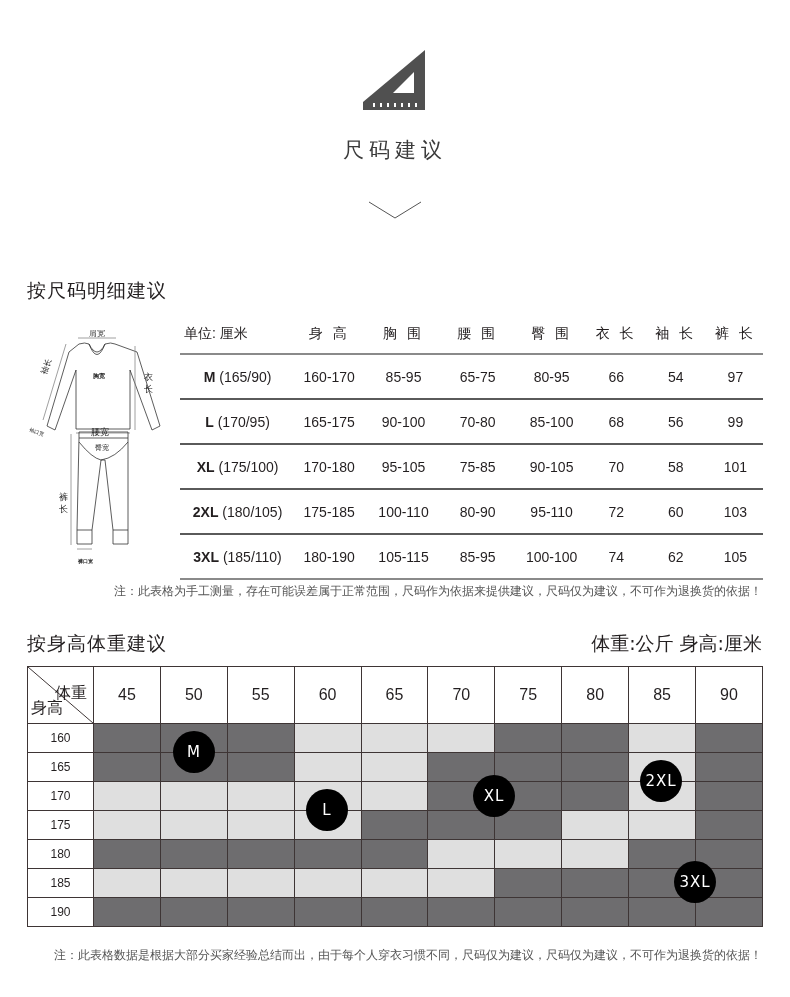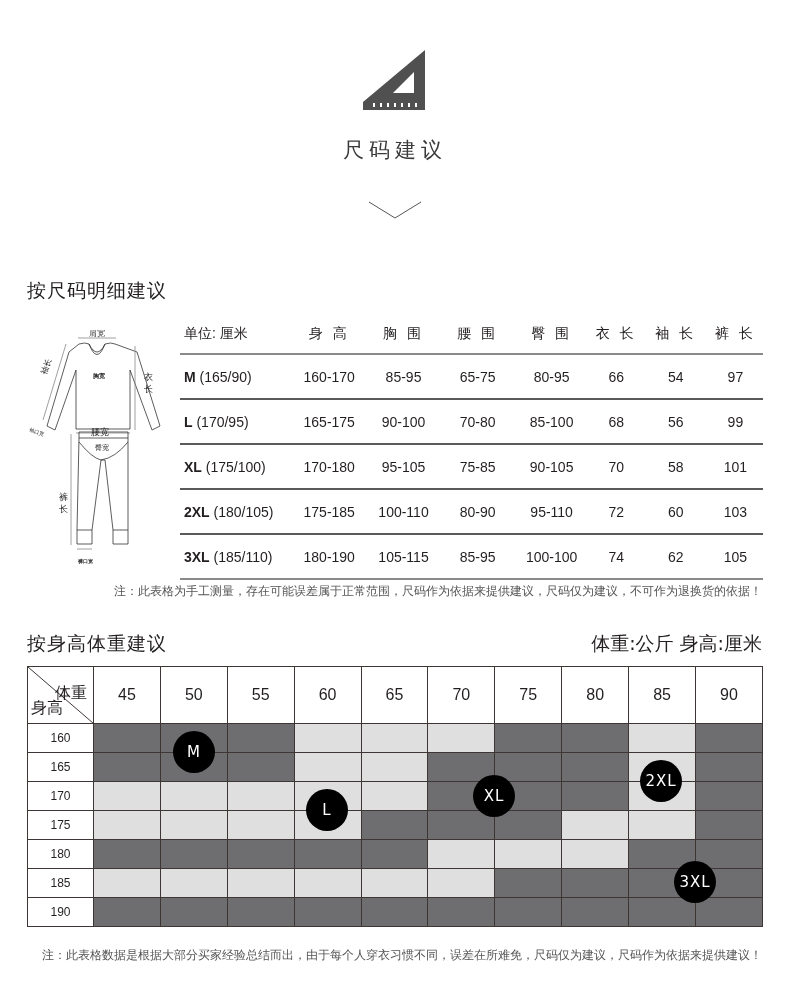--- a/index.html
+++ b/index.html
@@ -16,21 +16,21 @@
 
   #figure { left:27px; top:330px; width:140px; height:245px; }
 
   #size-table { left:180px; top:315px; width:583px; border-collapse:collapse;
                 font-family:"Liberation Sans", sans-serif; font-size:14px; color:#231f20; }
   #size-table th { font-weight:normal; height:36px; text-align:center; font-size:14px;
                    letter-spacing:3px; border-bottom:2px solid #8a8a8a; }
   #size-table th.first { text-align:left; letter-spacing:0; padding-left:4px; }
   #size-table td { height:41px; text-align:center; border-bottom:2px solid #5a5a5a; }
   #size-table tr:last-child td { border-bottom:2px solid #8a8a8a; }
-  #size-table td.first { text-align:left; padding-left:4px; }
+  #size-table td.first { text-align:center; padding-left:4px; }
   #size-table td.first b { font-weight:bold; }
 
   .note { font-size:12px; color:#555; white-space:nowrap; }
   #note1 { right:28px; top:583px; }
 
   #sec2-title { left:27px; top:631px; }
   #unit-label { right:28px; top:631px; font-size:19px; }
 
   #grid { left:27px; top:666px; width:736px; border-collapse:collapse;
           font-family:"Liberation Sans", sans-serif; }
@@ -299,13 +299,13 @@
 </table>
 
 <div id="badges">
     <div class="badge" style="left: 173px; top: 731px;">M</div>
     <div class="badge" style="left: 306px; top: 789px;">L</div>
     <div class="badge" style="left: 473px; top: 775px;">XL</div>
     <div class="badge" style="left: 640px; top: 760px;">2XL</div>
     <div class="badge" style="left: 674px; top: 861px;">3XL</div>
   </div>
 
-<div id="note2" class="abs note">注：此表格数据是根据大部分买家经验总结而出，由于每个人穿衣习惯不同，误差在所难免，尺码仅为建议，尺码作为依据来提供建议！</div>
+<div id="note2" class="abs note">注：此表格数据是根据大部分买家经验总结而出，由于每个人穿衣习惯不同，尺码仅为建议，尺码仅为建议，不可作为退换货的依据！</div>
 
 </body></html>

